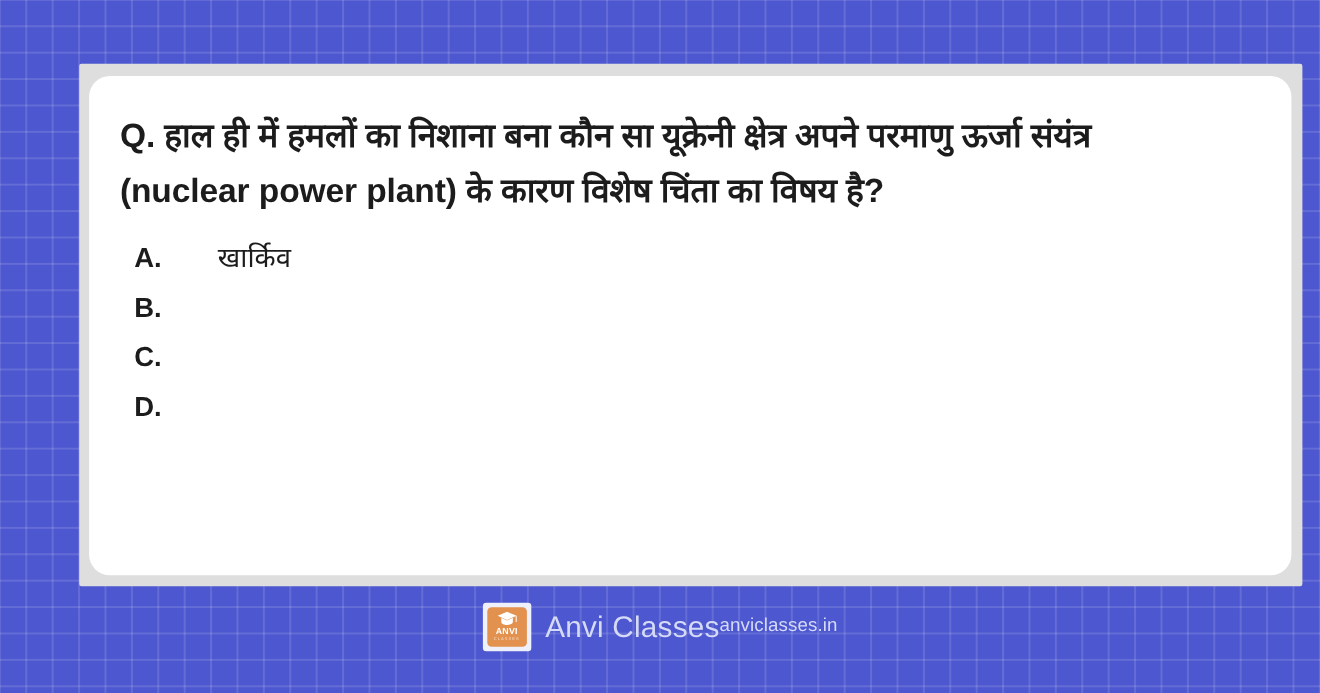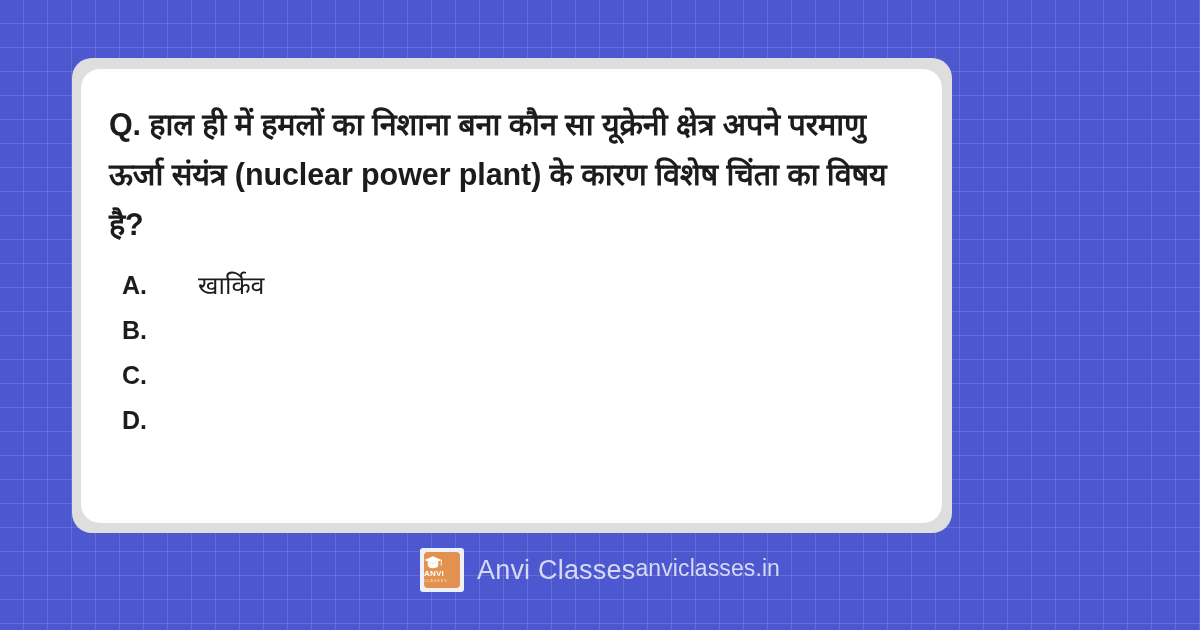--- a/index.html
+++ b/index.html
@@ -24,24 +24,24 @@
       linear-gradient(to bottom, rgba(255,255,255,0.13) 1.5px, transparent 1.5px);
     background-size:24px 24px;
     background-position:-1px -1px;
   }
 
   
   #question-card {
     position:absolute;
     left:72px;
     top:58px;
-    width:880px;
+    width:1112px;
     height:475px;
     background:#dedede;
-    border-radius:20px;
+    border-radius:2px;
     padding:11px 10px 10px 9px;
   }
 
   #card-inner {
     width:100%;
     height:100%;
     background:#ffffff;
     border-radius:19px;
     padding:30px 22px 0 28px;
   }
@@ -95,21 +95,21 @@
     padding:4px;
     flex:none;
   }
 
   #brand-logo-tile {
     width:100%; height:100%;
     background:#e2914e;
     border-radius:4px;
     display:flex;
     flex-direction:column;
-    align-items:flex-start;
+    align-items:center;
     justify-content:center;
     gap:0px;
   }
 
   #grad-cap-icon { display:block; margin-bottom:1px; }
 
   #brand-logo-name {
     font-size:8px;
     font-weight:bold;
     color:#ffffff;
@@ -127,21 +127,21 @@
   #brand-text { display:flex; flex-direction:row; }
 
   #brand-name {
     font-size:27px;
     line-height:30px;
     color:#d5daf6;
     letter-spacing:0.2px;
   }
 
   #brand-site {
-    font-size:23px;
+    font-size:17px;
     line-height:27px;
     color:#d5daf6;
     letter-spacing:0.1px;
   }
 </style>
 </head>
 <body>
 
 <div id="grid-bg"></div>
 

